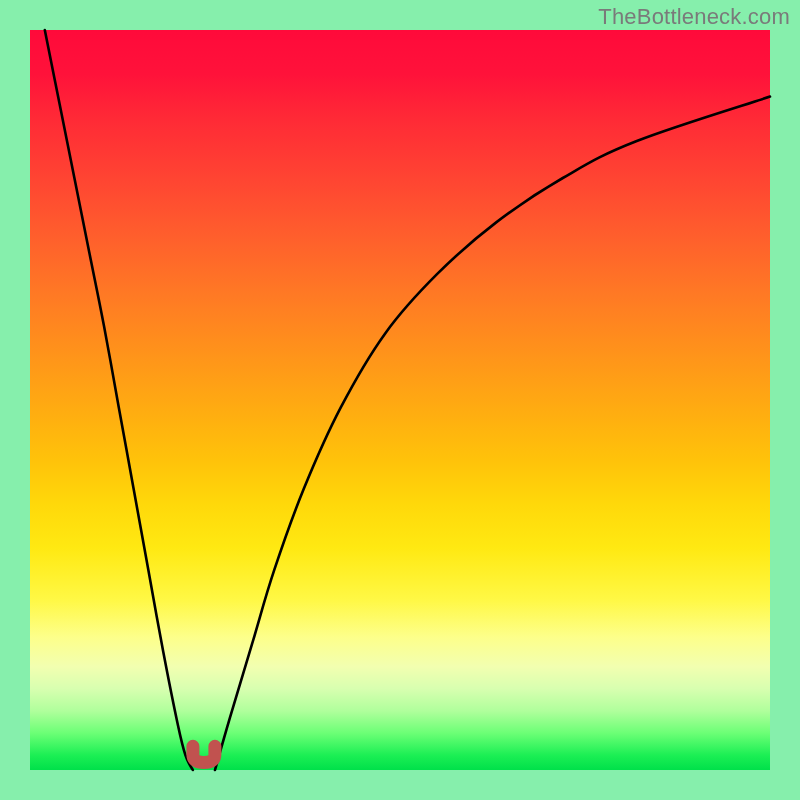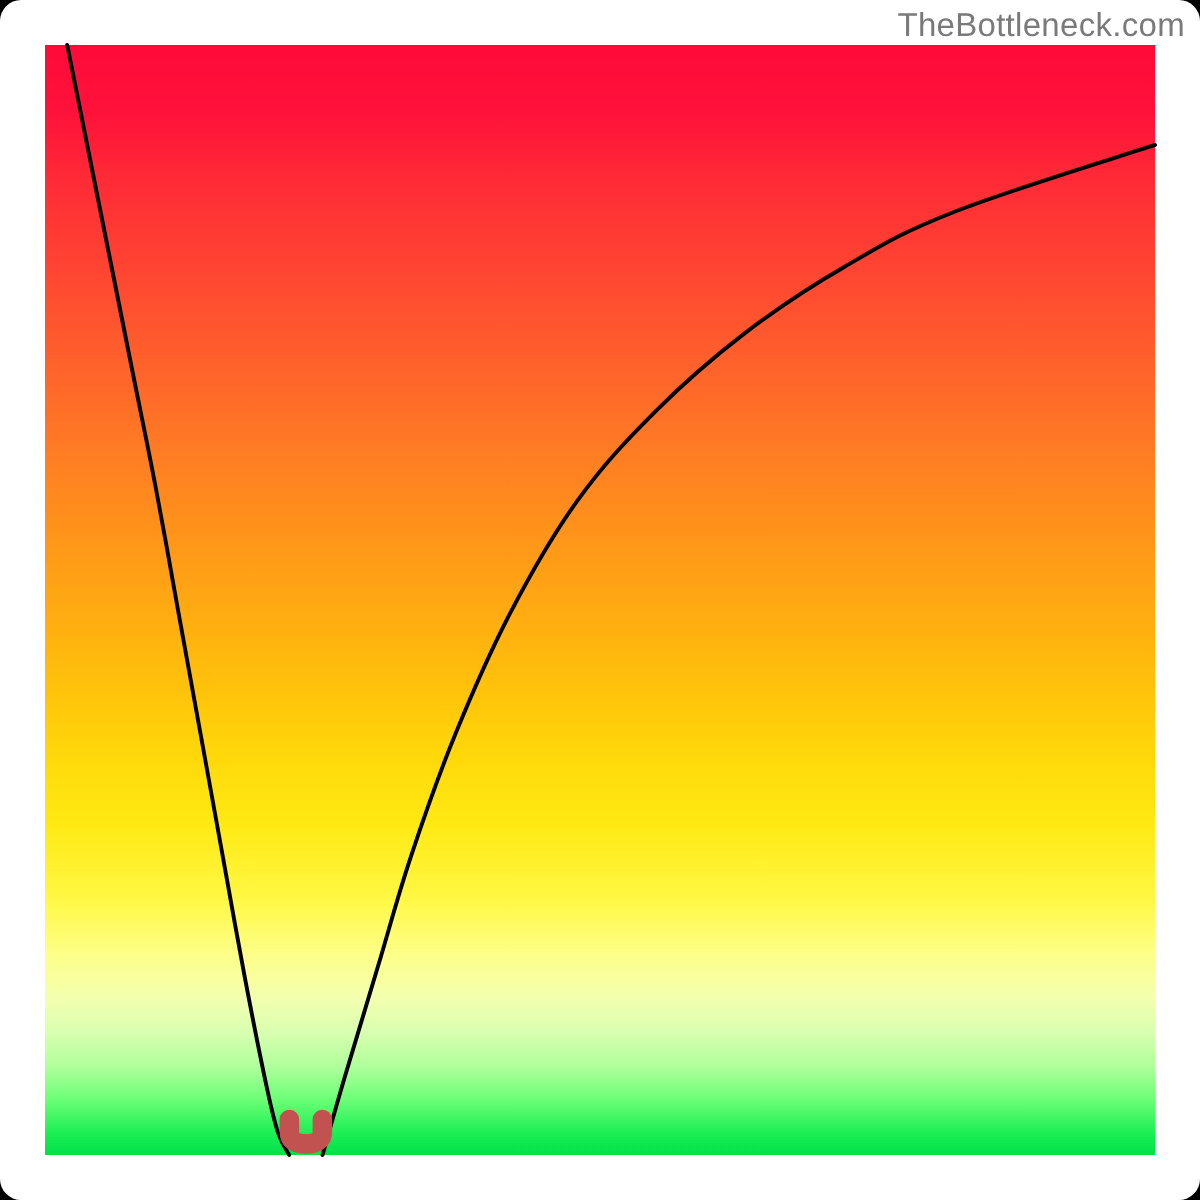--- a/index.html
+++ b/index.html
@@ -10,22 +10,21 @@
     background: #000;
     overflow: hidden;
     font-family: Arial, Helvetica, sans-serif;
   }
   .frame {
     position: absolute;
     left: 0;
     top: 0;
     width: 800px;
     height: 800px;
-    background: #ffffff;
-    border-radius: 14px;
+    background: #86efac;
   }
   .plot {
     position: absolute;
     left: 30px;
     top: 30px;
     width: 740px;
     height: 740px;
     
     background: linear-gradient(to bottom,
       #ff0a3a 0%,

